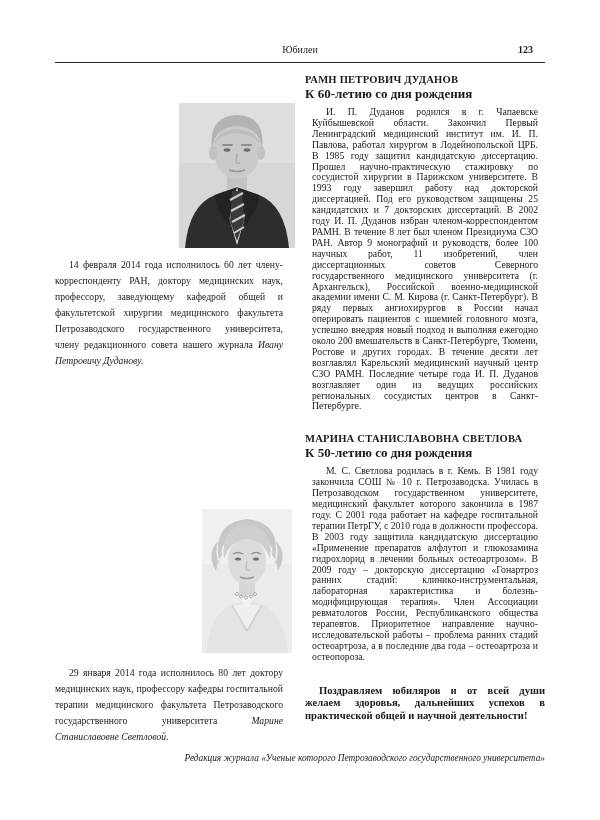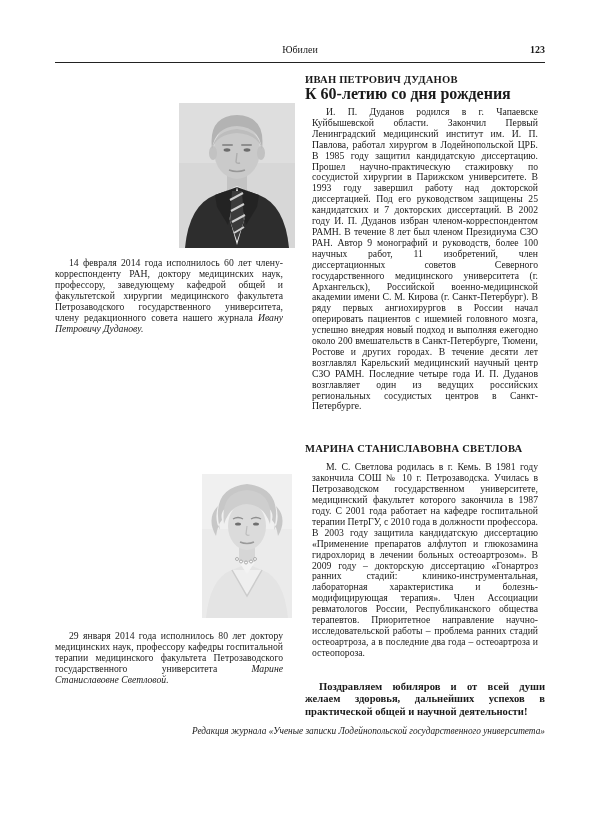--- a/index.html
+++ b/index.html
@@ -16,50 +16,50 @@
   
   .running-header{
     position:relative;
     text-align:center;
     font-size:10px;
     line-height:12px;
     padding-bottom:6px;
     border-bottom:1px solid #222;
   }
   .running-header .page-number{
-    position:absolute;right:0;top:0;
+    position:absolute;right:12px;top:0;
     font-weight:bold;
   }
   
   .cols{display:flex;gap:10px;}
   .col{width:240px;box-sizing:border-box;}
   
   .photo{display:block;margin-left:auto;}
   .photo-1{width:116px;height:145px;margin-top:40px;}
   .photo-2{width:90px;height:144px;margin-top:140px;margin-right:3px;}
   .photo svg{display:block;width:100%;height:100%;}
   
   .caption{
     margin:9px 12px 0 0;
-    font-size:9.7px;line-height:11px;
+    font-size:9.7px;line-height:16px;
     text-align:justify;text-indent:14px;
     hyphens:auto;
   }
   .caption-2{margin-top:12px;}
   .caption i{font-style:italic;}
   
   .article-title{
     margin:10px 0 2px 0;
     font-size:10.6px;line-height:13px;
     font-weight:bold;letter-spacing:.2px;
   }
-  .article-title.second{margin-top:30px;}
+  .article-title.second{margin-top:20px;}
   .article-subtitle{
     margin:0 0 2px 0;
-    font-size:16px;line-height:12px;
+    font-size:13px;line-height:12px;
     font-weight:bold;
   }
   .article-body{
     margin:7px;
     font-size:9.7px;line-height:10.9px;
     text-align:justify;text-indent:14px;
     hyphens:auto;
   }
   .congrats{
     margin:22px 0 0 0;
@@ -167,27 +167,28 @@
           <path d="M38 68 Q45 71 52 68" stroke="#9a9a9a" stroke-width="1.5" fill="none"></path>
         </svg>
       </div>
 
       <p class="caption caption-2"><span>29 января 2014 года исполнилось 80 лет доктору медицинских наук, профессору кафедры госпитальной терапии медицинского факультета Петрозаводского государственного университета </span><i>Марине Станиславовне Светловой.</i></p>
 
     </div>
 
     <div class="col">
 
-      <h2 class="article-title">ИВАН ПЕТРОВИЧ ДУДАНОВ</h2>
+      <h2 class="article-title">РАМН ПЕТРОВИЧ ДУДАНОВ</h2>
       <h3 class="article-subtitle">К 60-летию со дня рождения</h3>
       <p class="article-body" lang="ru">И. П. Дуданов родился в г. Чапаевске Куйбышевской области. Закончил Первый Ленинградский медицинский институт им. И. П. Павлова, работал хирургом в Лодейнопольской ЦРБ. В 1985 году защитил кандидатскую диссертацию. Прошел научно-практическую стажировку по сосудистой хирургии в Парижском университете. В 1993 году завершил работу над докторской диссертацией. Под его руководством защищены 25 кандидатских и 7 докторских диссертаций. В 2002 году И. П. Дуданов избран членом-корреспондентом РАМН. В течение 8 лет был членом Президиума СЗО РАН. Автор 9 монографий и руководств, более 100 научных работ, 11 изобретений, член диссертационных советов Северного государственного медицинского университета (г. Архангельск), Российской военно-медицинской академии имени С. М. Кирова (г. Санкт-Петербург). В ряду первых ангиохирургов в России начал оперировать пациентов с ишемией головного мозга, успешно внедряя новый подход и выполняя ежегодно около 200 вмешательств в Санкт-Петербурге, Тюмени, Ростове и других городах. В течение десяти лет возглавлял Карельский медицинский научный центр СЗО РАМН. Последние четыре года И. П. Дуданов возглавляет один из ведущих российских региональных сосудистых центров в Санкт-Петербурге.</p>
 
       <h2 class="article-title second">МАРИНА СТАНИСЛАВОВНА СВЕТЛОВА</h2>
+      <h3 class="article-subtitle">К 50-летию со дня рождения</h3>
       <p class="article-body" lang="ru">М. С. Светлова родилась в г. Кемь. В 1981 году закончила СОШ № 10 г. Петрозаводска. Училась в Петрозаводском государственном университете, медицинский факультет которого закончила в 1987 году. С 2001 года работает на кафедре госпитальной терапии ПетрГУ, с 2010 года в должности профессора. В 2003 году защитила кандидатскую диссертацию «Применение препаратов алфлутоп и глюкозамина гидрохлорид в лечении больных остеоартрозом». В 2009 году – докторскую диссертацию «Гонартроз ранних стадий: клинико-инструментальная, лабораторная характеристика и болезнь-модифицирующая терапия». Член Ассоциации ревматологов России, Республиканского общества терапевтов. Приоритетное направление научно-исследовательской работы – проблема ранних стадий остеоартроза, а в последние два года – остеоартроза и остеопороза.</p>
 
       <p class="congrats">Поздравляем юбиляров и от всей души желаем здоровья, дальнейших успехов в практической общей и научной деятельности!</p>
 
     </div>
   </div>
 
-  <p class="editorial-signature">Редакция журнала «Ученые записки Лодейнопольской государственного университета»</p>
+  <p class="editorial-signature">Редакция журнала «Ученые которого Петрозаводского государственного университета»</p>
 
 </div>
 
 </body></html>

